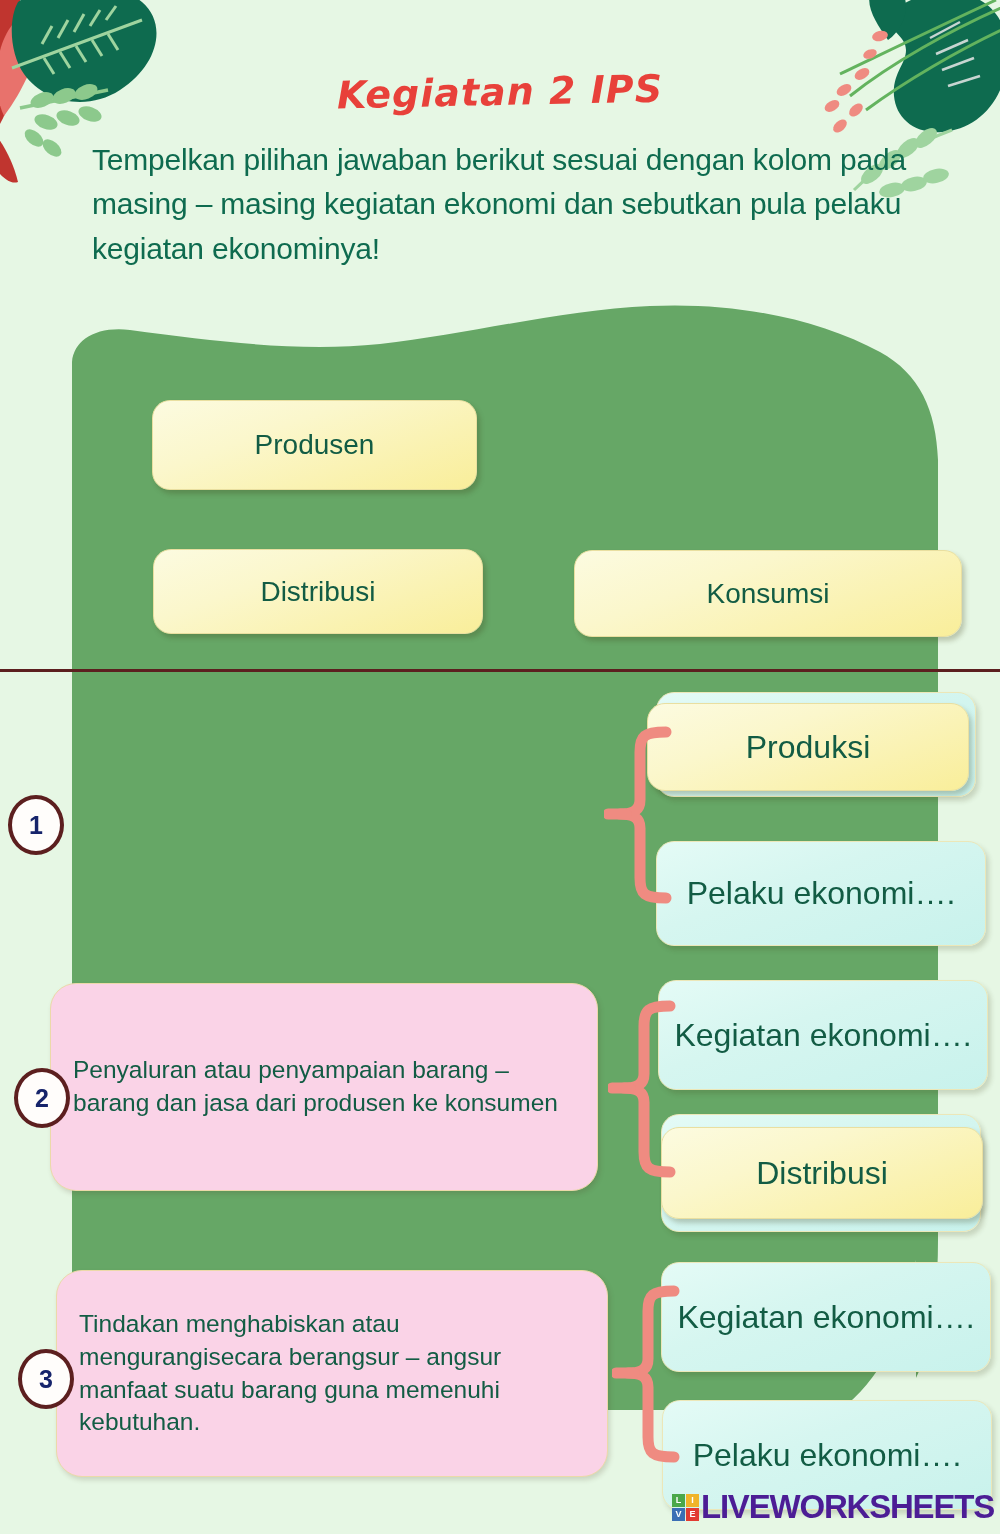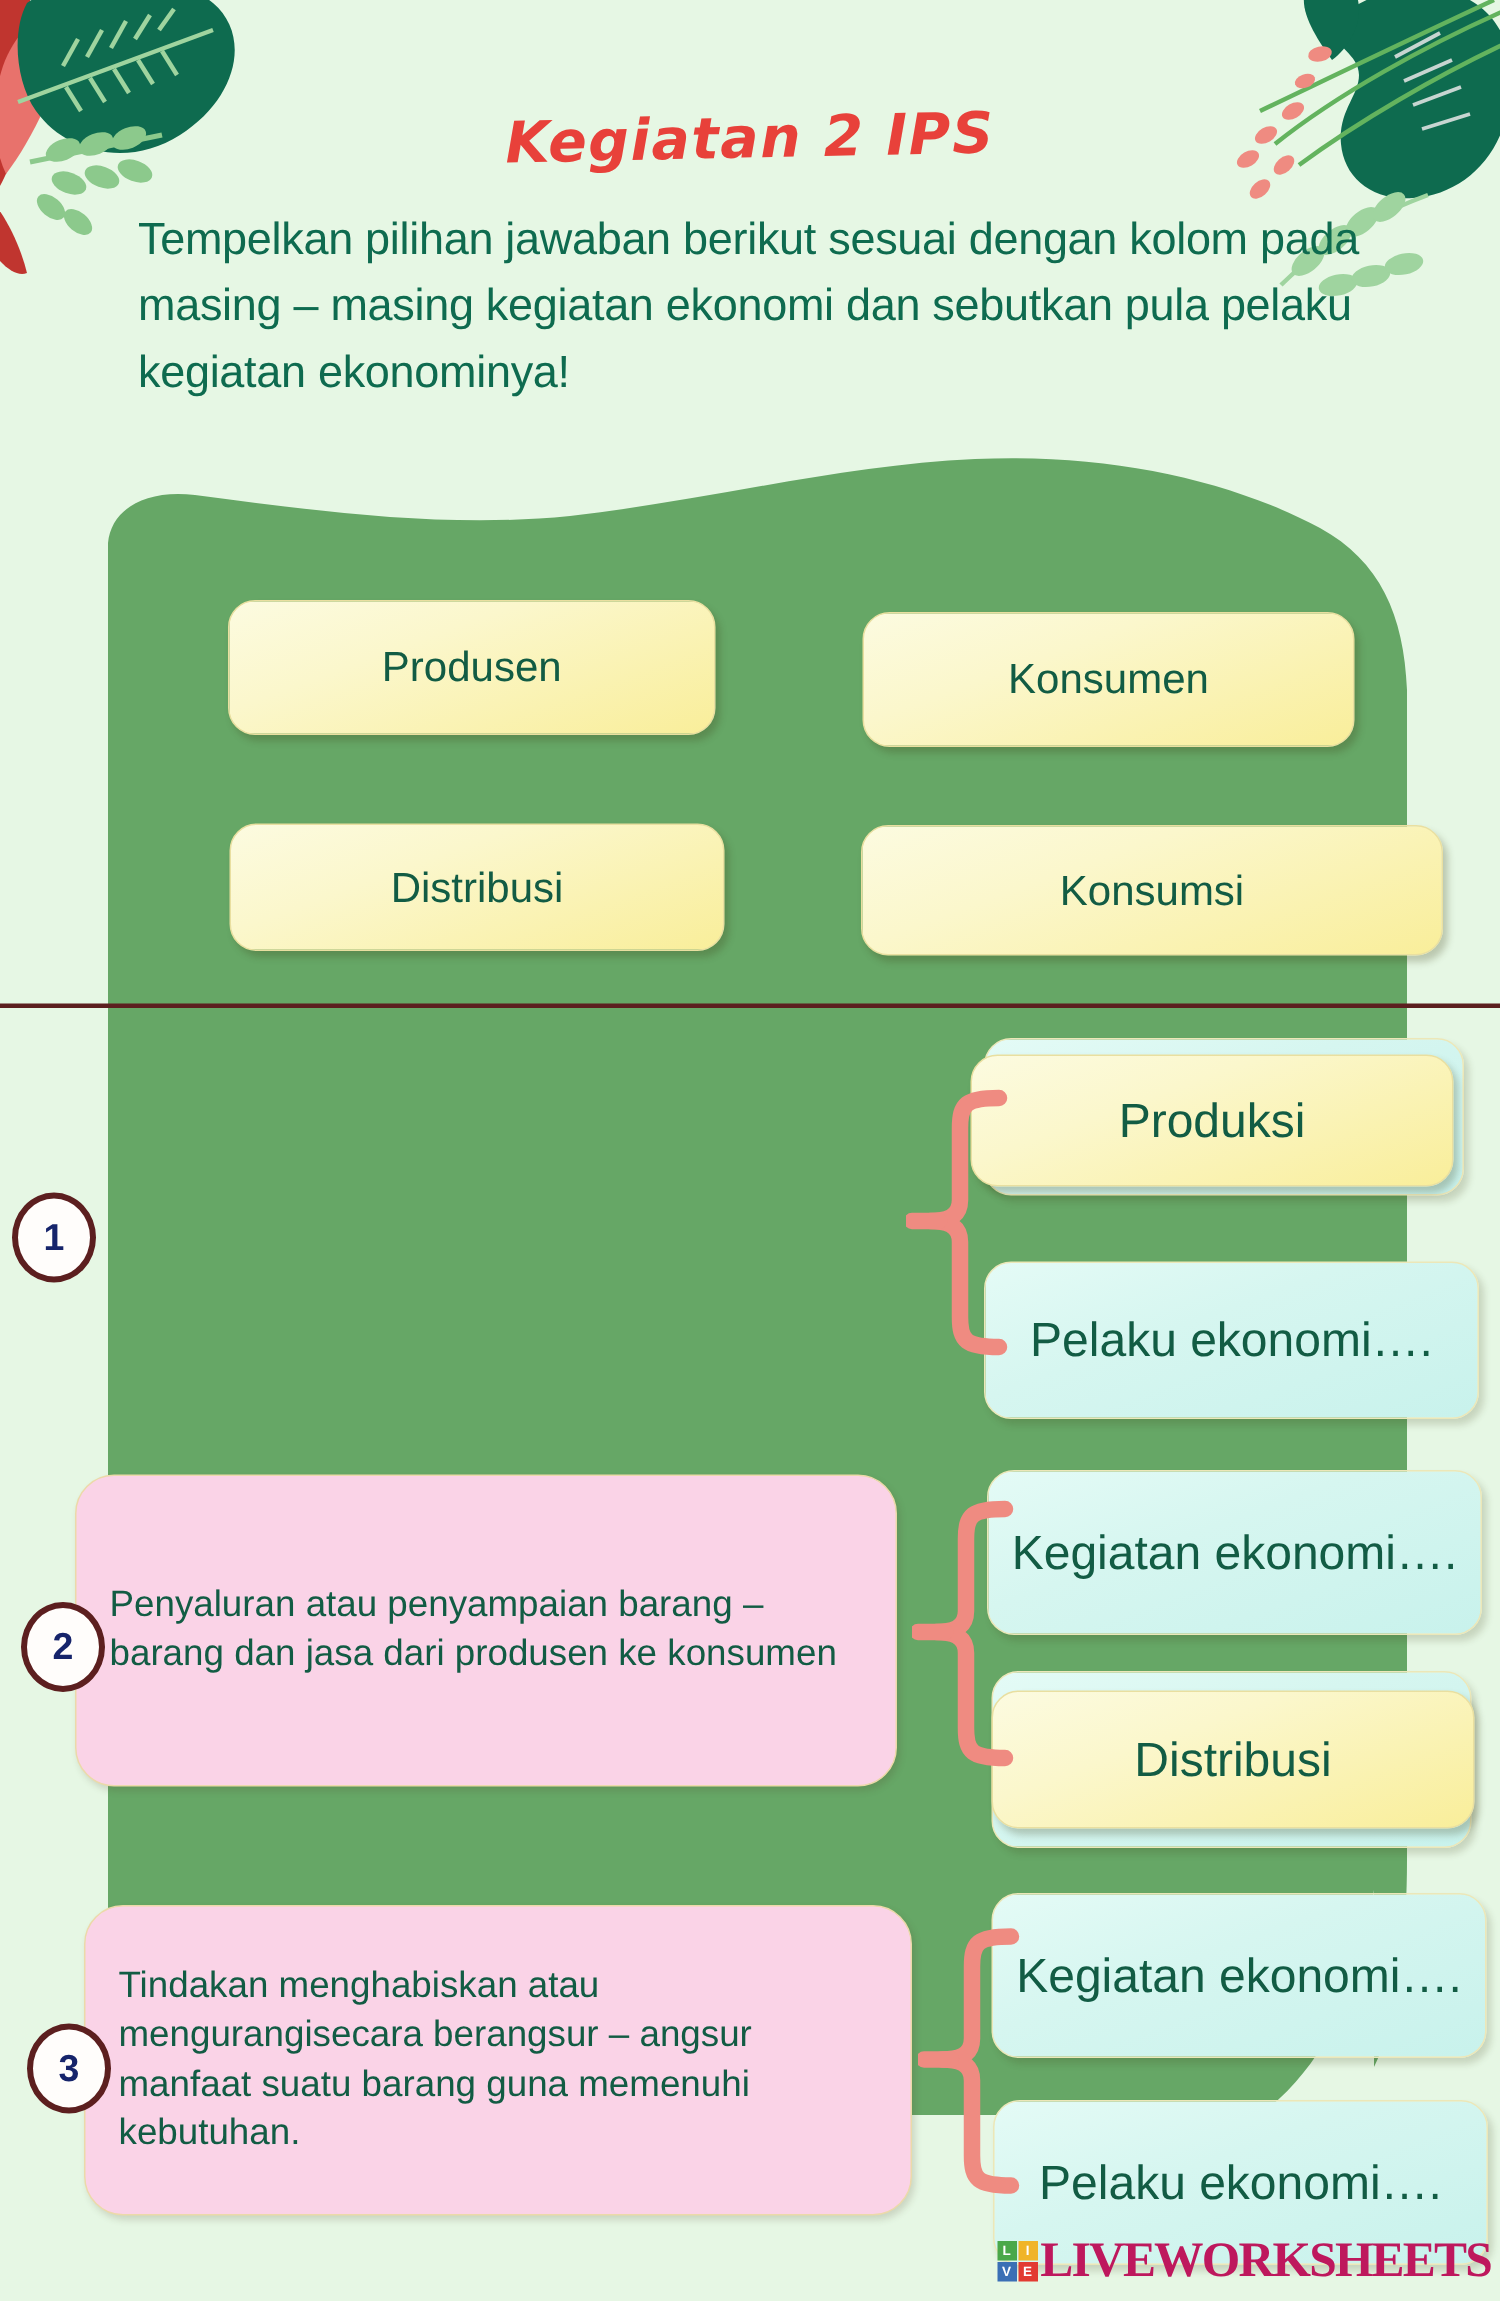--- a/index.html
+++ b/index.html
@@ -117,23 +117,23 @@
   .lw-sq{
     display:grid;grid-template-columns:repeat(2,13px);
     grid-template-rows:repeat(2,13px);gap:1px;margin-right:2px;
   }
   .lw-sq div{
     font-size:9px;font-weight:bold;color:#fff;
     display:flex;align-items:center;justify-content:center;
     font-family:"Liberation Sans", sans-serif;line-height:1;
   }
   .lw-text{
-    font-size:33px;font-weight:bold;color:#be185d;
+    font-size:33px;font-weight:bold;color:#4c1d95;
     letter-spacing:-1.2px;
-    font-family:Liberation Serif, serif;
+    font-family:Liberation Sans, sans-serif;
   }
 </style>
 </head>
 <body>
 
 <div class="page">
 
   <svg class="deco deco-tl" viewBox="0 0 240 250">
     <path d="M8 50 C2 20 14 2 34 0 C46 34 42 72 30 108 C20 140 12 150 2 152 C-4 120 6 84 8 50Z" fill="#c0352f"></path>
     <path d="M20 58 C30 30 52 16 64 30 C58 70 40 106 22 130 C12 108 12 82 20 58Z" fill="#e8726c"></path>
@@ -223,23 +223,20 @@
       Z" fill="#66a766"></path>
     <path d="M916 960 L916 1110 L840 1110 C880 1080 908 1028 916 960 Z" fill="#e6f7e4"></path>
   </svg>
 
   <div class="divider"></div>
 
   <div class="card yellow choice" style="left:152px;top:400px;width:325px;height:90px;">
     <span>Produsen</span>
   </div>
 
-  <div class="card yellow choice" style="left:575px;top:408px;width:328px;height:90px;">
-    <span>Konsumen</span>
-  </div>
 
   <div class="card yellow choice" style="left:153px;top:549px;width:330px;height:85px;">
     <span>Distribusi</span>
   </div>
 
   <div class="card yellow choice" style="left:574px;top:550px;width:388px;height:87px;">
     <span>Konsumsi</span>
   </div>
 
   <div class="badge" style="left:8px;top:795px;">

